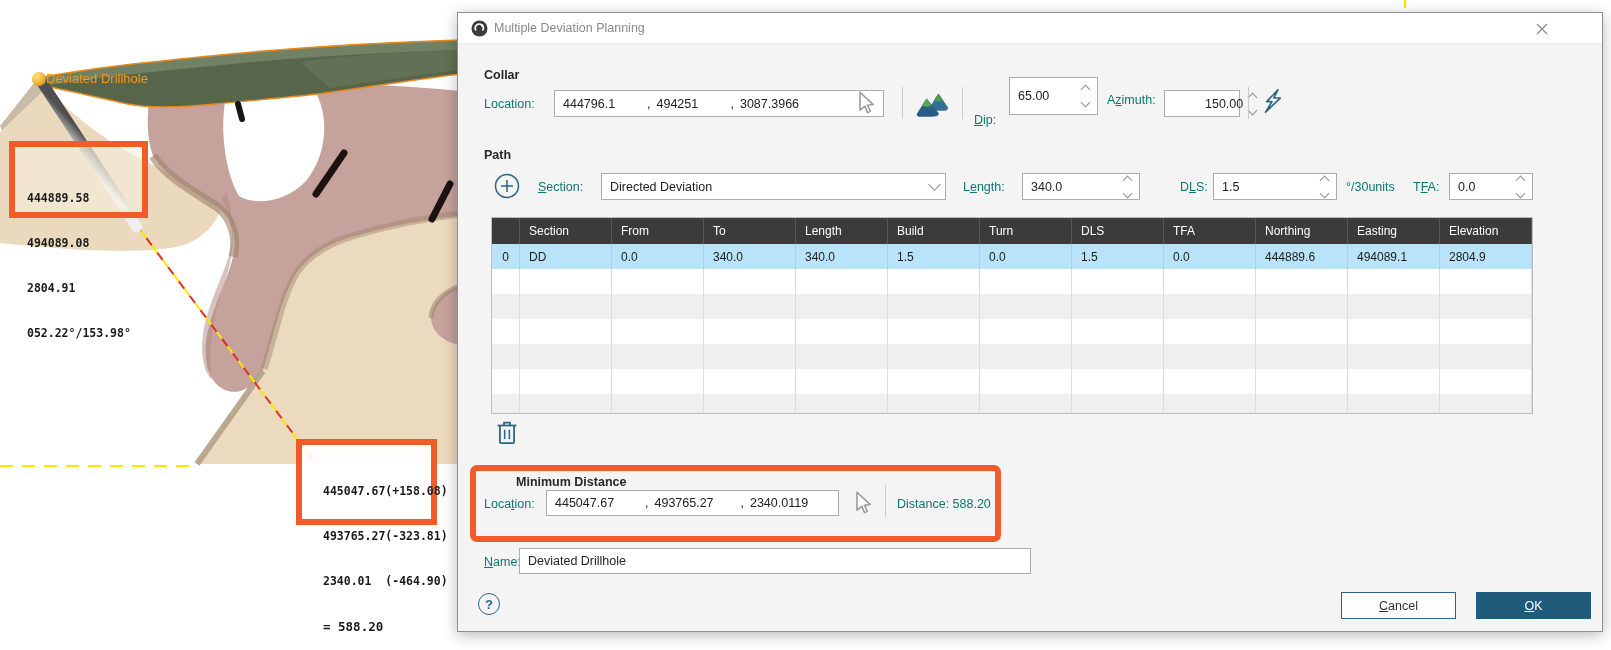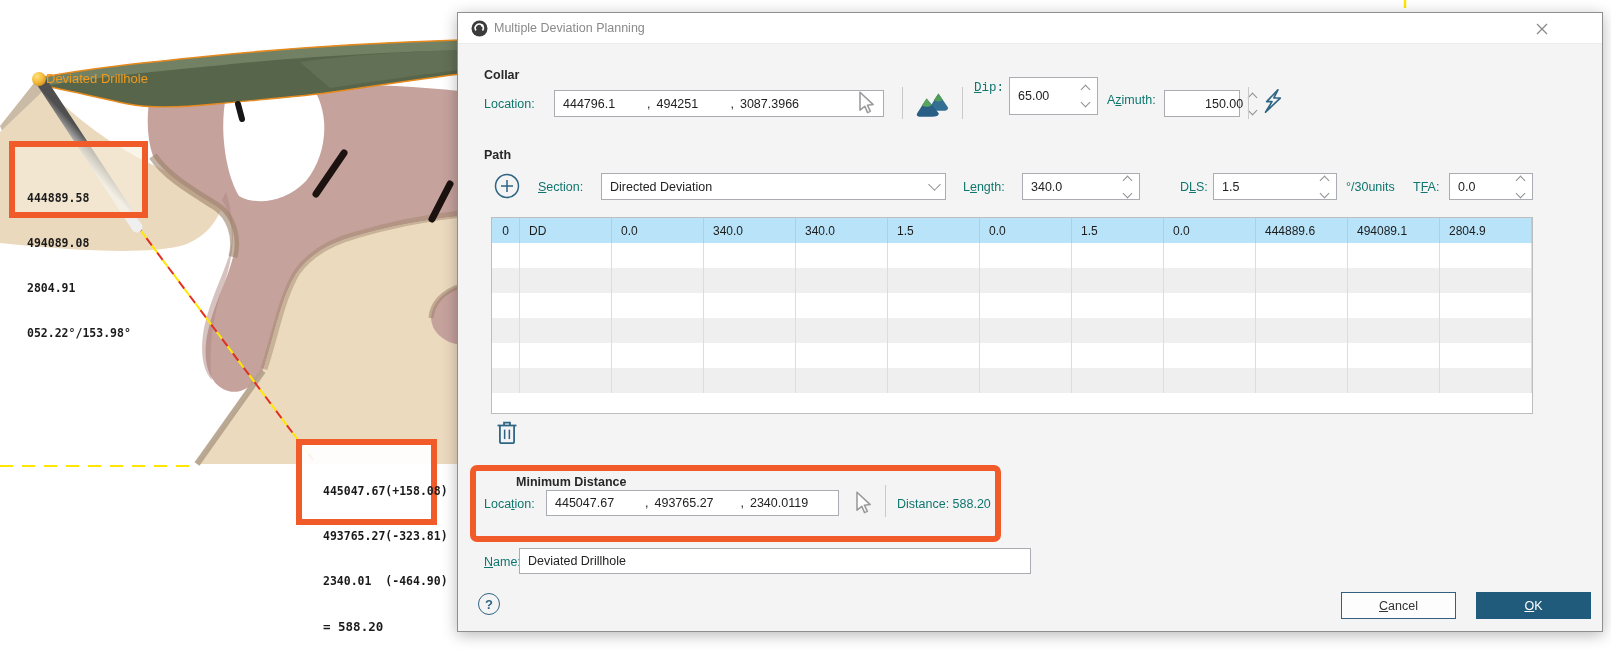--- a/index.html
+++ b/index.html
@@ -160,21 +160,21 @@
       <path d="M3,1 L3,16 L7,12.7 L9.3,18 L11.6,17 L9.2,11.8 L14,11.3 Z" fill="#fdfdfd" stroke="#9a9a9a" stroke-width="1.3" stroke-linejoin="round"></path>
     </svg>
     <div class="vsep" style="left:444px;top:74px;height:32px;"></div>
     <svg class="icon" style="left:458px;top:76px;" width="36" height="28" viewBox="0 0 24 19">
       <path d="M15,3 L21.5,12.5 Q21.8,14.8 18,14.8 L12,14.8 Q8.5,14.8 9,12.5 Z" fill="#336f93"></path>
       <path d="M15,3 L18,7.4 Q15,9.4 12,7.4 Z" fill="#4f9b57"></path>
       <path d="M7,6.5 L15.2,16.5 Q15.5,18.8 10.5,18.8 L3.2,18.8 Q-0.5,18.8 0.6,16.5 Z" fill="#2a5f85"></path>
       <path d="M7,6.5 L10.4,11 Q7,13.2 3.8,11 Z" fill="#5aa55e"></path>
     </svg>
     <div class="vsep" style="left:504px;top:74px;height:32px;"></div>
-    <div class="lbl" style="left:516px;top:68px;font-family:Liberation Mono, monospace;"><u>D</u>ip:</div>
+    <div class="lbl" style="left:516px;top:100px;"><u>D</u>ip:</div>
     <div class="inp" style="left:551px;top:64px;width:89px;height:38px;">
       <span class="v">65.00</span>
       <span class="spin">
           <span class="cu"></span>
           <span class="cd"></span>
         </span>
     </div>
     <div class="lbl" style="left:649px;top:80px;">A<u>z</u>imuth:</div>
     <div class="inp" style="left:706px;top:77px;width:76px;height:27px;padding-left:40px;">
       <span class="v">150.00</span>
@@ -219,20 +219,34 @@
     <div class="lbl" style="left:955px;top:167px;">T<u>F</u>A:</div>
     <div class="inp" style="left:991px;top:160px;width:84px;height:27px;">
       <span class="v">0.0</span>
       <span class="spin">
           <span class="cu"></span>
           <span class="cd"></span>
         </span>
     </div>
 
     <div id="tbl">
+        <div class="tr head">
+          <div class="td idx"></div>
+          <div class="td">Section</div>
+          <div class="td">From</div>
+          <div class="td">To</div>
+          <div class="td">Length</div>
+          <div class="td">Build</div>
+          <div class="td">Turn</div>
+          <div class="td">DLS</div>
+          <div class="td">TFA</div>
+          <div class="td">Northing</div>
+          <div class="td">Easting</div>
+          <div class="td">Elevation</div>
+        </div>
         <div class="tr sel">
           <div class="td idx">0</div>
           <div class="td">DD</div>
           <div class="td">0.0</div>
           <div class="td">340.0</div>
           <div class="td">340.0</div>
           <div class="td">1.5</div>
           <div class="td">0.0</div>
           <div class="td">1.5</div>
           <div class="td">0.0</div>

